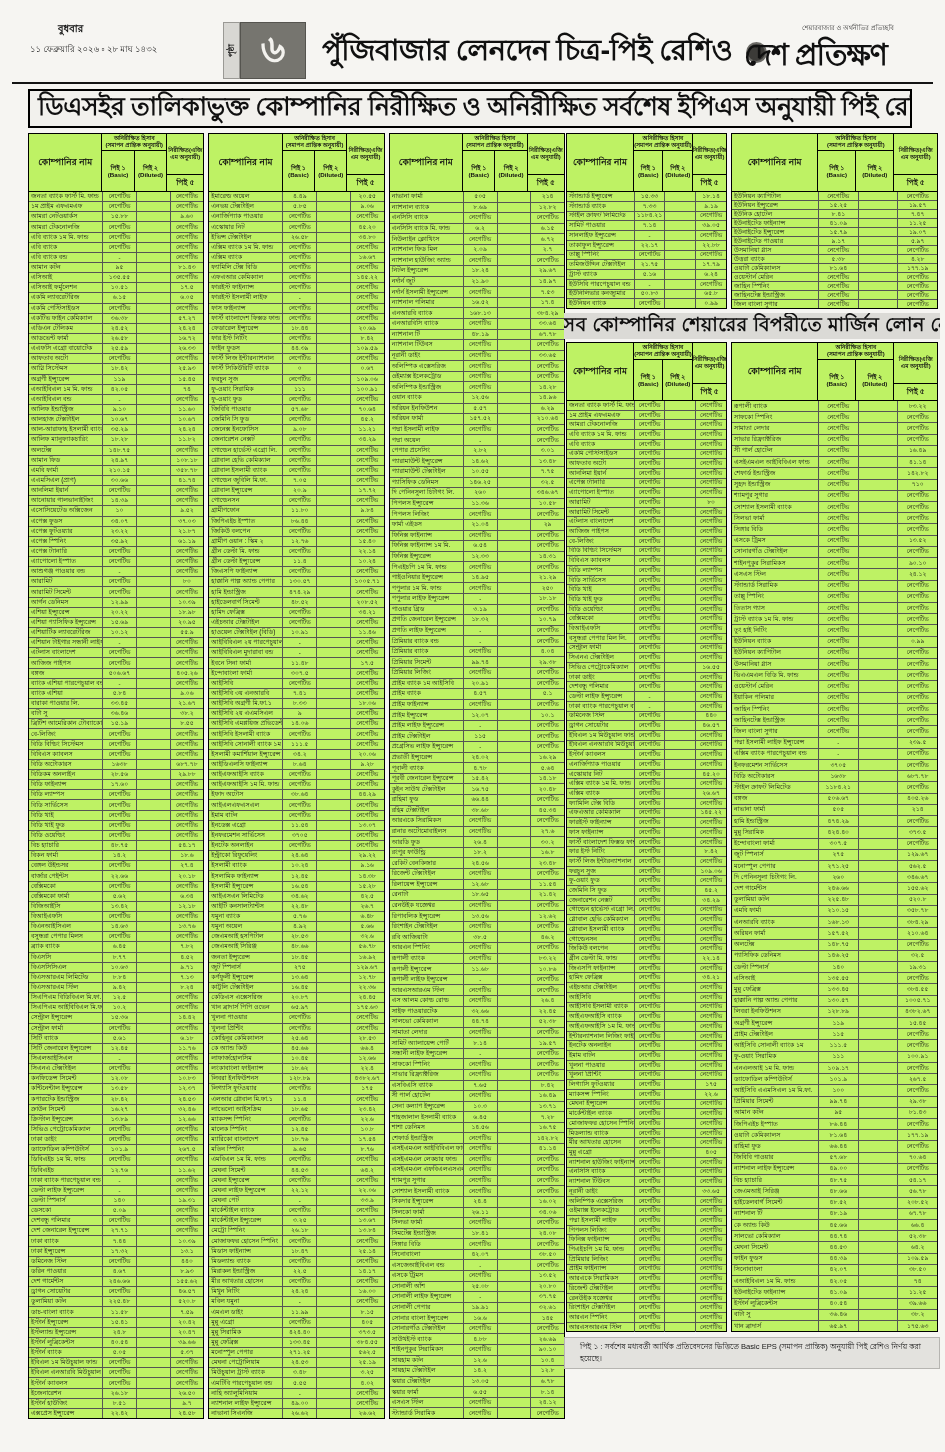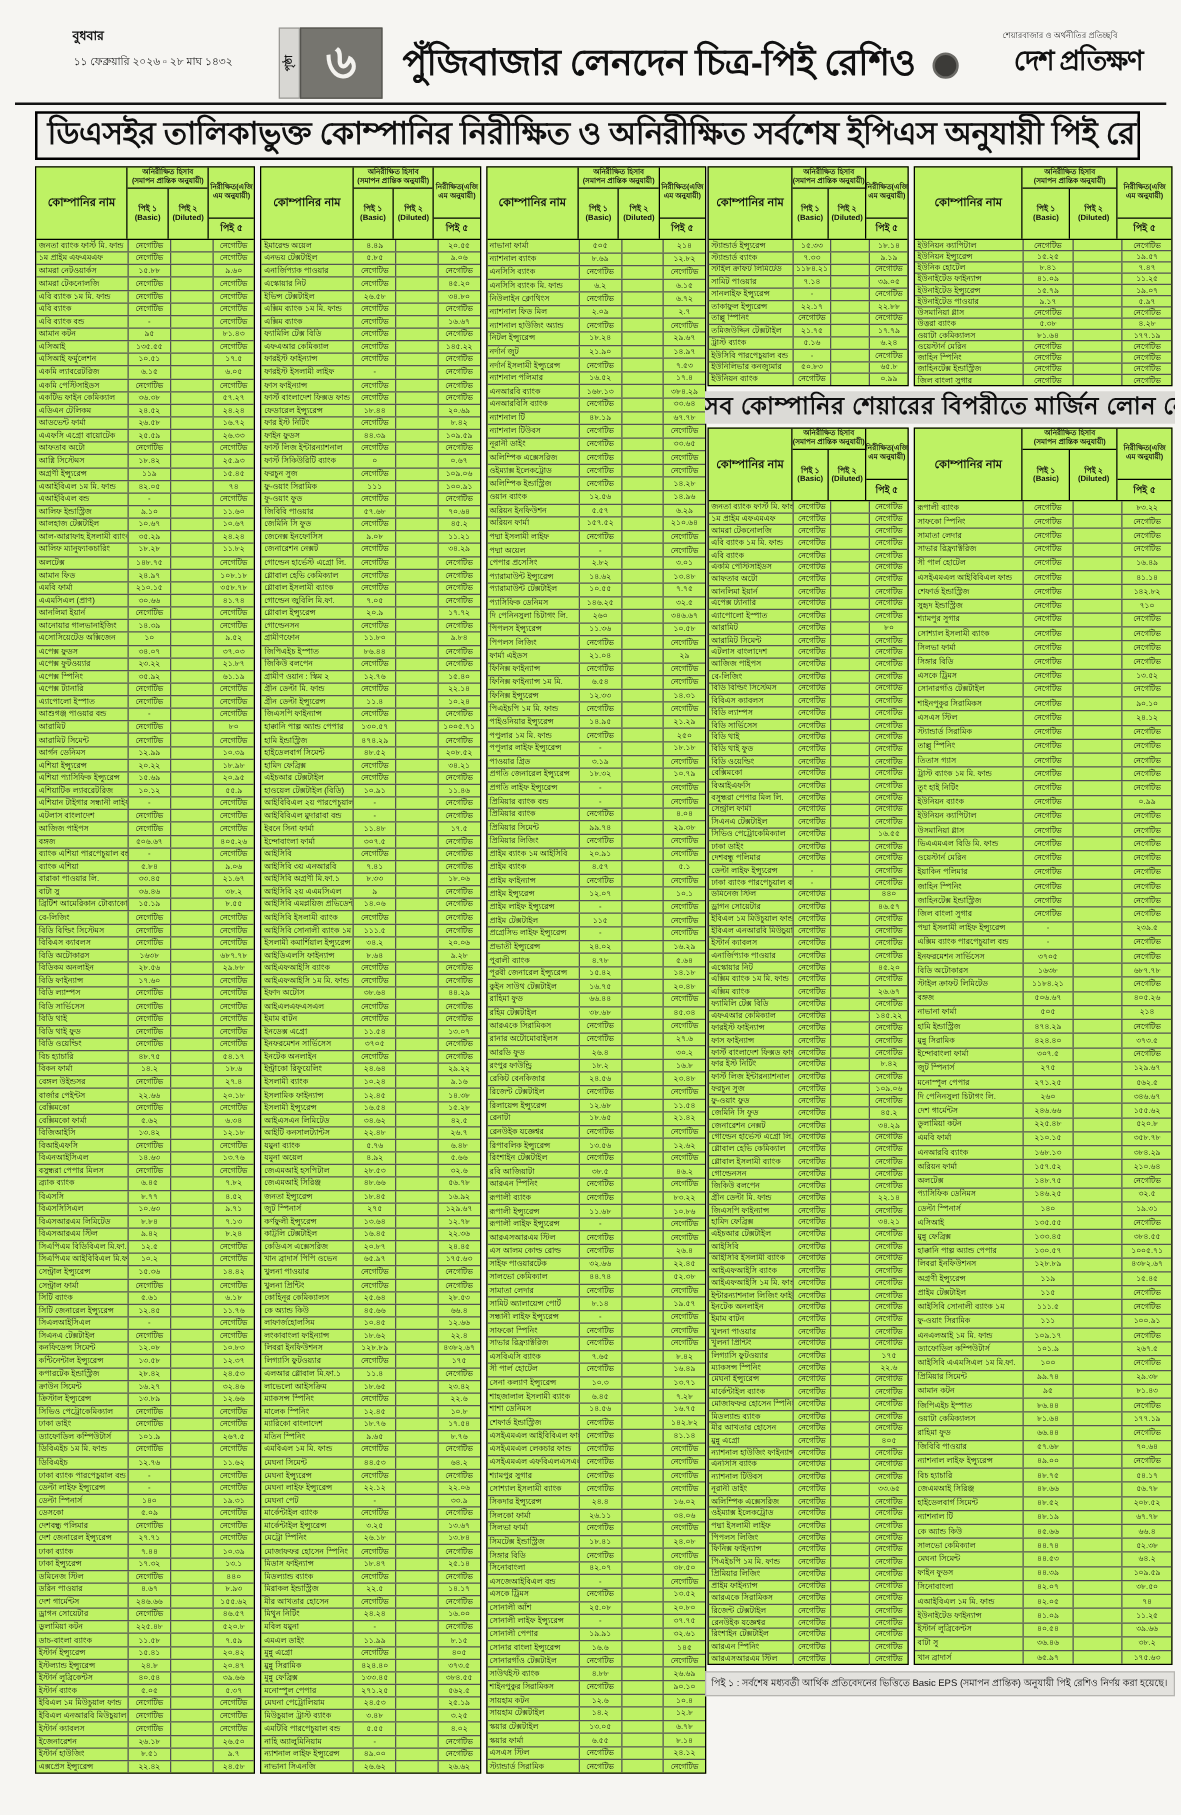--- a/index.html
+++ b/index.html
@@ -3,49 +3,49 @@
 <meta charset="utf-8">
 <style>
   html,body{margin:0;padding:0}
   body{
     width:945px;height:1452px;position:relative;overflow:hidden;
     background:#f6f5f2;color:#101010;
     font-family:"Liberation Sans","DejaVu Sans",sans-serif;
   }
   
   .mast-day{position:absolute;left:58px;top:21px;width:157px;text-align:left;font-size:10px;font-weight:bold}
-  .mast-date{position:absolute;left:30px;top:43px;width:185px;text-align:center;font-size:8.5px;color:#222}
+  .mast-date{position:absolute;left:30px;top:43px;width:185px;text-align:left;font-size:8.5px;color:#222}
   .page-strip{position:absolute;left:223px;top:22px;width:15px;height:55px;background:#d8d7d3;border:1px solid #9a9995;
     display:flex;align-items:center;justify-content:center}
   .page-strip span{transform:rotate(-90deg);font-size:8px;font-weight:bold;white-space:nowrap}
   .page-box{position:absolute;left:240px;top:22px;width:64px;height:55px;background:#76756f;border:1px solid #55544f;
     color:#f3f2ee;font-size:38px;font-weight:800;display:flex;align-items:center;justify-content:center}
   .mast-title{position:absolute;left:322px;top:27px;width:430px;font-size:29px;font-weight:700;letter-spacing:-.5px}
   .logo-tagline{position:absolute;left:762px;top:23px;width:172px;text-align:center;font-size:6.5px;color:#333}
-  .logo-name{position:absolute;left:719px;top:31px;width:195px;text-align:right;font-size:22px;font-weight:900;letter-spacing:-1px}
+  .logo-name{position:absolute;left:744px;top:31px;width:195px;text-align:left;font-size:30px;font-weight:900;letter-spacing:-1px}
   .logo-seal{position:absolute;left:746px;top:42px;width:17px;height:17px;border-radius:50%;background:#3c3b38;border:2px solid #6b6a66}
   .mast-rule{position:absolute;left:12px;top:82px;width:921px;border-top:2.5px solid #141414}
   
   .sec1-head{position:absolute;left:28px;top:89px;width:884px;height:39px;box-sizing:border-box;
     border:2.5px solid #000;background:#f2f1ed;display:flex;align-items:center;
     padding-left:8px;font-size:25px;font-weight:800;letter-spacing:-.3px;white-space:nowrap;overflow:hidden}
   
   #left-tables{position:absolute;left:28px;top:133px;width:537px;height:1286px;display:flex;gap:4px}
   #left-tables .ptable{flex:1 1 0}
   #right-top{position:absolute;left:566px;top:133px;width:372px;height:176px;display:flex;gap:4px}
   #right-top .t4{flex:0 0 161px}
   #right-top .t5{flex:1 1 0}
   .sec2-head{position:absolute;left:564px;top:313px;width:376px;height:26px;box-sizing:border-box;
     background:#dbdad6;display:flex;align-items:center;justify-content:center;
     font-size:19px;font-weight:800;letter-spacing:.5px;white-space:nowrap;overflow:hidden}
   #m-tables{position:absolute;left:566px;top:342px;width:372px;height:990px;display:flex;gap:4px}
   #m-tables .t4{flex:0 0 161px}
   #m-tables .t5{flex:1 1 0}
   .footnote{position:absolute;left:564px;top:1337px;width:376px;box-sizing:border-box;
-    background:#e3e2de;border:1px solid #b6b5b1;padding:3px 4px;font-size:7.6px;line-height:1.55;color:#141414}
+    background:#e3e2de;border:1px solid #b6b5b1;padding:3px 15px;font-size:7.6px;line-height:1.55;color:#141414}
   
   .ptable{border:1.5px solid #000;background:#bef264;display:flex;flex-direction:column;box-sizing:border-box;height:100%;min-width:0}
   .thead{flex:0 0 57px;display:flex;border-bottom:1.5px solid #000;text-align:center;font-weight:bold}
   .th-name{width:42%;display:flex;align-items:center;justify-content:center;font-size:9px;border-right:1px solid #000;overflow:hidden}
   .th-mid{width:37%;display:flex;flex-direction:column;border-right:1px solid #000;min-width:0}
   .mid-top{font-size:5.8px;line-height:1.2;border-bottom:1px solid #000;padding:1px 0}
   .mid-bot{flex:1;display:flex}
   .th-sub{flex:1;font-size:6.2px;line-height:1.2;display:flex;flex-direction:column;align-items:center;justify-content:center}
   .th-sub.first{border-right:1px solid #000}
   .th-pe5{width:21%;display:flex;flex-direction:column;min-width:0}

